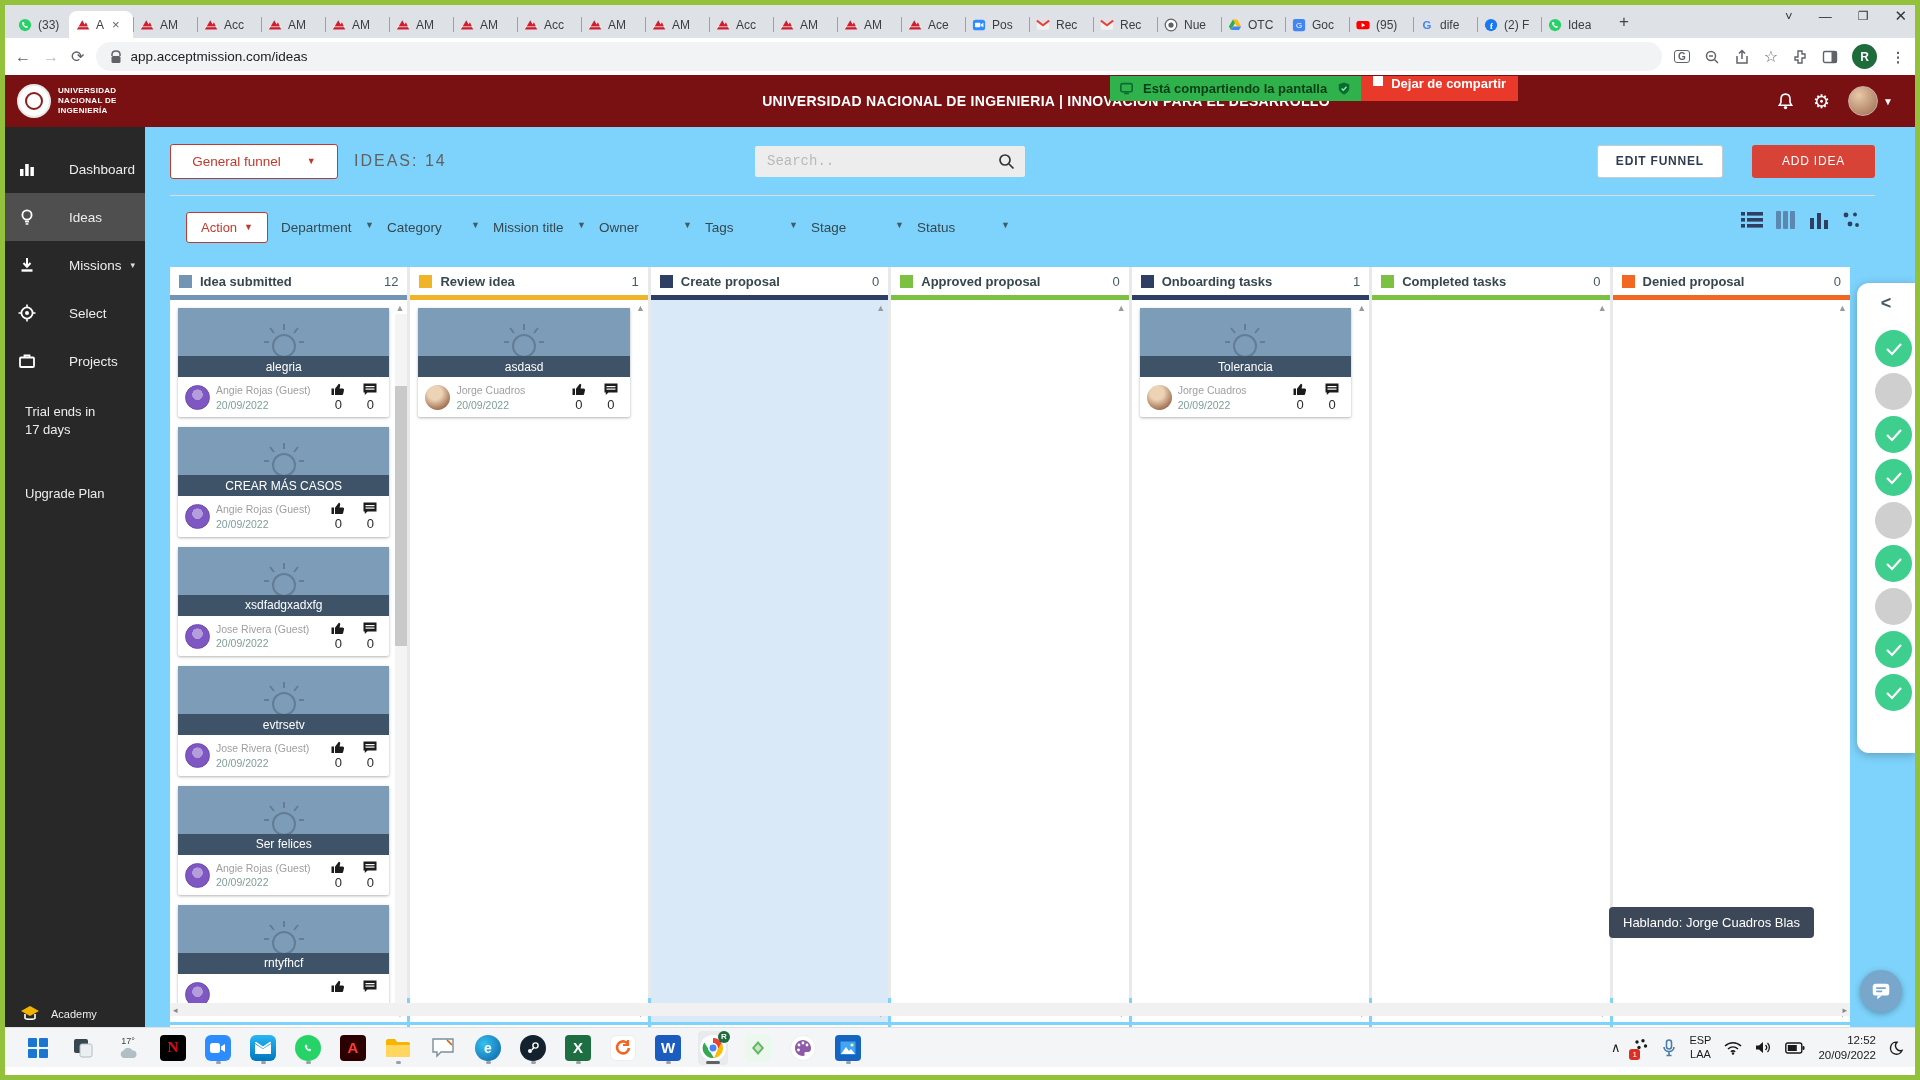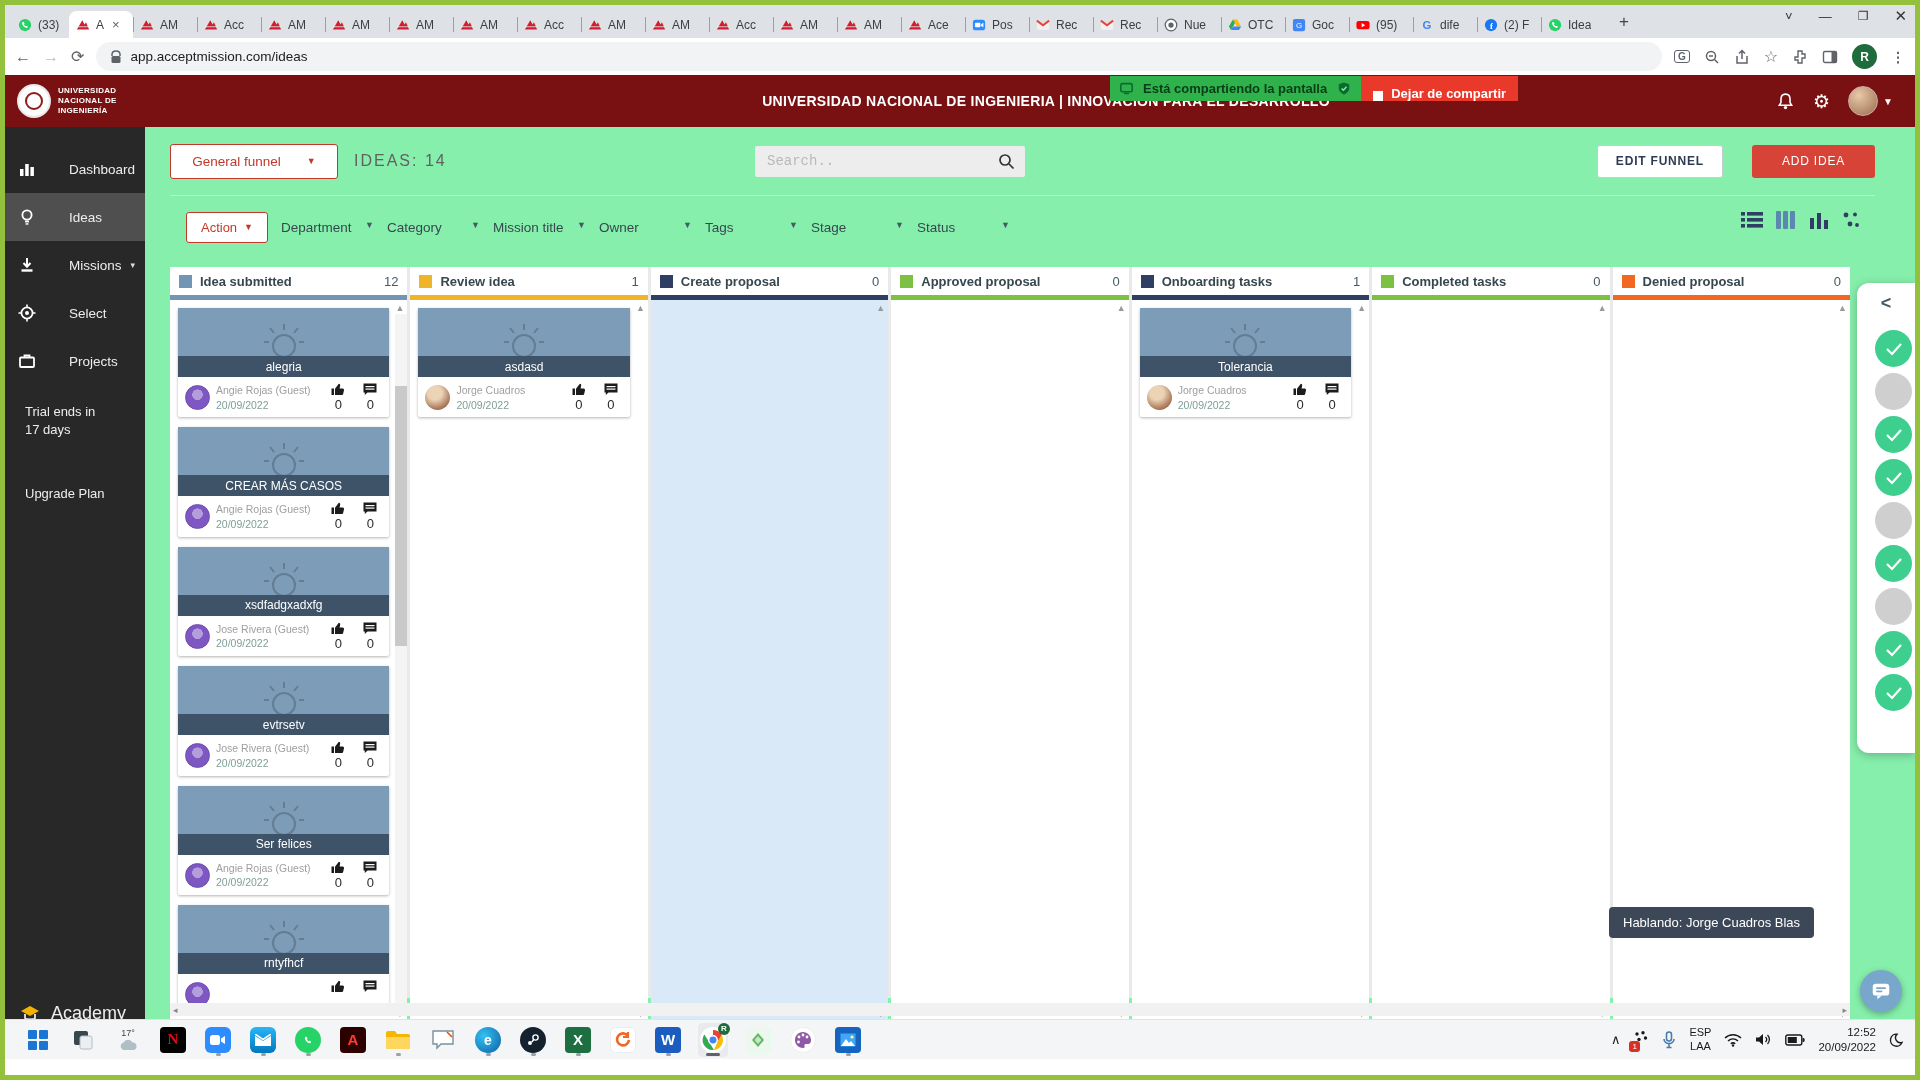--- a/index.html
+++ b/index.html
@@ -21,21 +21,21 @@
   .navbtn{font-size:16px;color:#5f6368;}
   .navbtn.disabled{color:#bdc1c6;}
   .urlbox{flex:1;height:29px;background:#f1f3f4;border-radius:15px;display:flex;align-items:center;
           padding:0 14px;gap:8px;font-size:13.5px;color:#202124;}
   .addr-icons{display:flex;align-items:center;gap:14px;color:#5f6368;font-size:14px;}
   .avatar-r{width:25px;height:25px;border-radius:50%;background:#1e6b3c;color:#fff;display:flex;
             align-items:center;justify-content:center;font-size:12px;font-weight:bold;}
   
   .share-banner{position:absolute;left:1105px;top:71px;height:25px;display:flex;z-index:60;font-size:13px;}
   .share-green{background:#2fb24c;color:#083e17;display:flex;align-items:center;gap:10px;padding:0 10px;font-weight:bold;}
-  .share-red{background:#e8392b;color:#fff;display:flex;align-items:flex-end;gap:8px;padding:0 12px;font-weight:bold;cursor:pointer;}
+  .share-red{background:#e8392b;color:#fff;display:flex;align-items:flex-start;gap:8px;padding:0 12px;font-weight:bold;cursor:pointer;}
   .stop-sq{width:10px;height:10px;background:#fff;display:inline-block;}
   
   .appheader{height:52px;background:#791012;position:relative;display:flex;align-items:center;}
   .uni-logo{display:flex;align-items:center;gap:7px;margin-left:12px;}
   .uni-circ{width:34px;height:34px;border-radius:50%;background:#fdfdfd;border:2px solid #e8e8e8;position:relative;}
   .uni-circ::after{content:"";position:absolute;inset:6px;border:2px solid #8c1c1c;border-radius:50%;}
   .uni-text{color:#fff;font-size:8px;font-weight:bold;line-height:1.25;letter-spacing:.3px;}
   .apptitle{position:absolute;left:1041px;transform:translateX(-50%);color:#fff;font-weight:bold;font-size:14px;
             letter-spacing:.3px;white-space:nowrap;}
   .head-icons{position:absolute;right:22px;display:flex;align-items:center;gap:18px;}
@@ -43,22 +43,22 @@
   .head-avatar{width:30px;height:30px;border-radius:50%;background:radial-gradient(circle at 35% 30%,#e8c9a8,#9a6b4d);border:1px solid #caa;}
   .head-caret{color:#fff;font-size:10px;}
   
   .body{display:flex;height:913px;}
   .sidebar{width:140px;background:#282828;color:#ededed;position:relative;flex:0 0 auto;}
   .side-item{height:48px;display:flex;align-items:center;gap:32px;padding-left:12px;font-size:13.5px;cursor:pointer;position:relative;}
   .side-item.active{background:#4f4f4f;}
   .side-caret{position:absolute;right:10px;font-size:9px;color:#ddd;}
   .side-trial{padding:18px 0 0 20px;font-size:13px;line-height:1.35;}
   .side-upgrade{padding:48px 0 0 20px;font-size:13px;cursor:pointer;}
-  .side-academy{position:absolute;bottom:16px;left:14px;display:flex;align-items:center;gap:10px;font-size:18px;cursor:pointer;text-align:center;}
-  .main{flex:1;background:#86efac;position:relative;overflow:hidden;}
+  .side-academy{position:absolute;bottom:16px;left:14px;display:flex;align-items:center;gap:10px;font-size:11px;cursor:pointer;text-align:center;}
+  .main{flex:1;background:#7dd3fc;position:relative;overflow:hidden;}
   
   .funnel-row{position:absolute;left:25px;right:40px;top:0;height:69px;border-bottom:1px solid #dcdcdc;display:flex;align-items:center;}
   .funnel-btn{width:168px;height:35px;border:1px solid #c0392b;border-radius:3px;color:#c0392b;font-size:13.5px;
               display:flex;align-items:center;justify-content:center;gap:26px;background:#fff;cursor:pointer;}
   .caret-red{font-size:9px;}
   .ideas-count{margin-left:16px;font-size:16px;color:#616161;letter-spacing:2px;}
   .searchbox{position:absolute;left:585px;width:270px;height:31px;background:#ededed;border-radius:2px;
              display:flex;align-items:center;padding:0 10px;}
   .searchbox input{border:none;background:transparent;outline:none;flex:1;font-size:14px;color:#555;font-family:Liberation Mono, monospace;}
   .searchbox input::placeholder{color:#b9b9b9;}
@@ -112,21 +112,21 @@
   .p-chev{font-size:18px;color:#455a64;font-weight:bold;text-align:center;margin-bottom:16px;cursor:pointer;}
   .p-circ{width:37px;height:37px;border-radius:50%;margin:0 0 6px 18px;display:flex;align-items:center;justify-content:center;}
   .p-circ.ok{background:#3ecf8e;}
   .p-circ.off{background:#cfcfcf;}
   
   .speak-tip{position:absolute;left:1604px;top:902px;background:#3c4858;color:#fff;font-size:13px;border-radius:4px;
              padding:8px 14px;z-index:55;white-space:nowrap;}
   .chat-bubble{position:absolute;left:1855px;top:965px;width:42px;height:42px;border-radius:50%;background:#79a7cc;
                display:flex;align-items:center;justify-content:center;z-index:55;cursor:pointer;box-shadow:0 2px 6px rgba(0,0,0,.3);}
   
-  .taskbar{position:absolute;left:0;right:0;bottom:16px;height:40px;background:#f4f5f6;border-top:1px solid #e2e2e2;
+  .taskbar{position:absolute;left:0;right:0;bottom:8px;height:40px;background:#f4f5f6;border-top:1px solid #e2e2e2;
            display:flex;align-items:center;padding:0 10px;}
   .task-apps{display:flex;align-items:center;gap:15px;margin-left:8px;}
   .tapp{width:30px;height:34px;display:flex;flex-direction:column;align-items:center;justify-content:center;position:relative;cursor:pointer;}
   .tapp .dot{position:absolute;bottom:1px;width:5px;height:3px;border-radius:2px;background:#9aa0a6;}
   .tapp.chrome-active{background:#e8eaed;border-radius:4px;}
   .tapp.chrome-active .dot{width:14px;background:#5f6368;}
   .tile{width:26px;height:26px;border-radius:6px;display:flex;align-items:center;justify-content:center;font-weight:bold;color:#fff;font-size:15px;}
   .tray{margin-left:auto;display:flex;align-items:center;gap:13px;color:#1a1a1a;}
   .tray .lang{font-size:11px;line-height:1.25;text-align:center;}
   .tray .clock{font-size:11.5px;line-height:1.3;text-align:right;}

